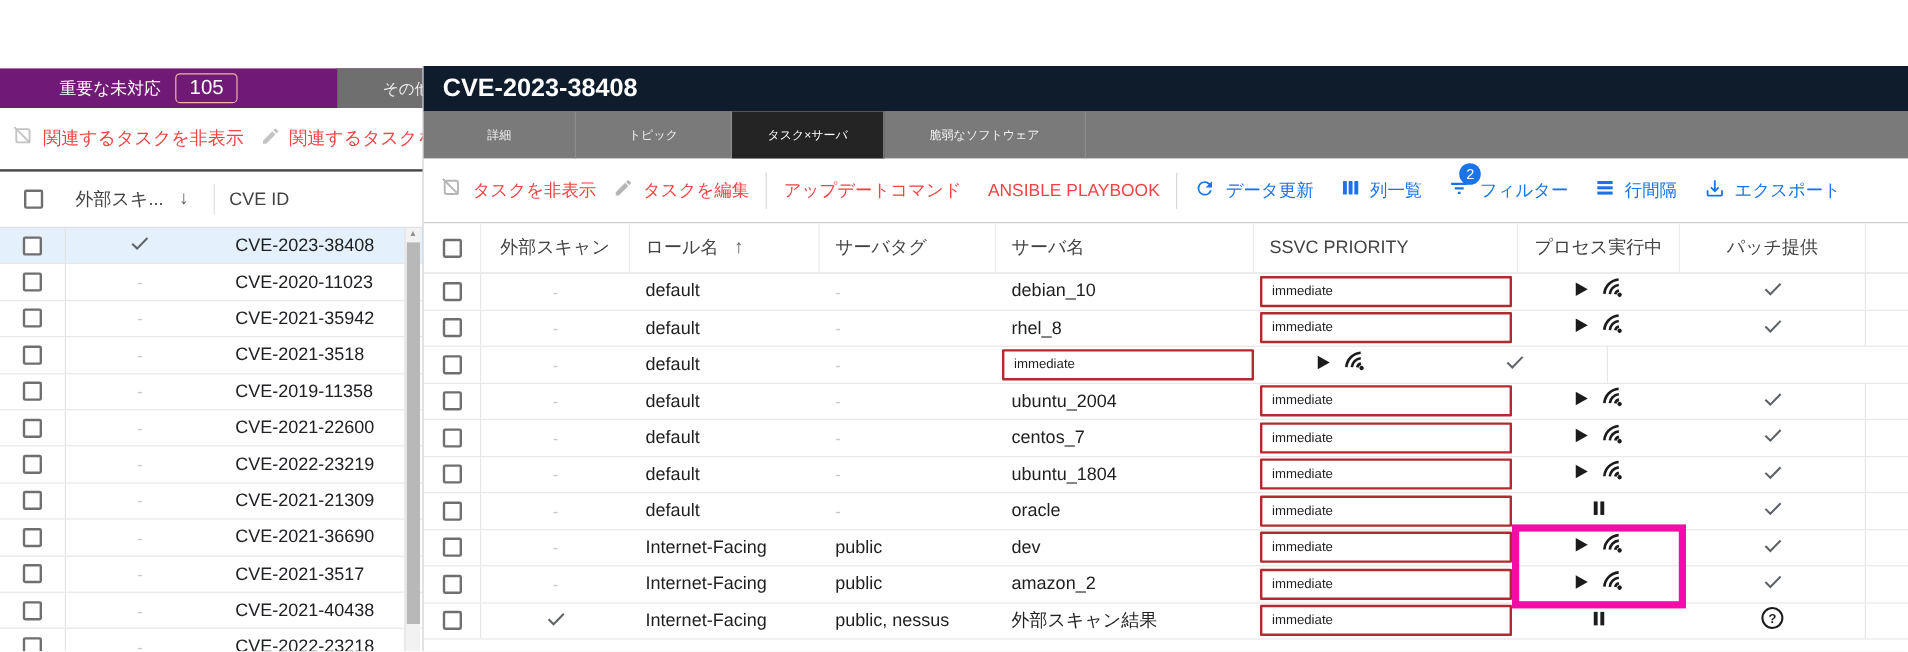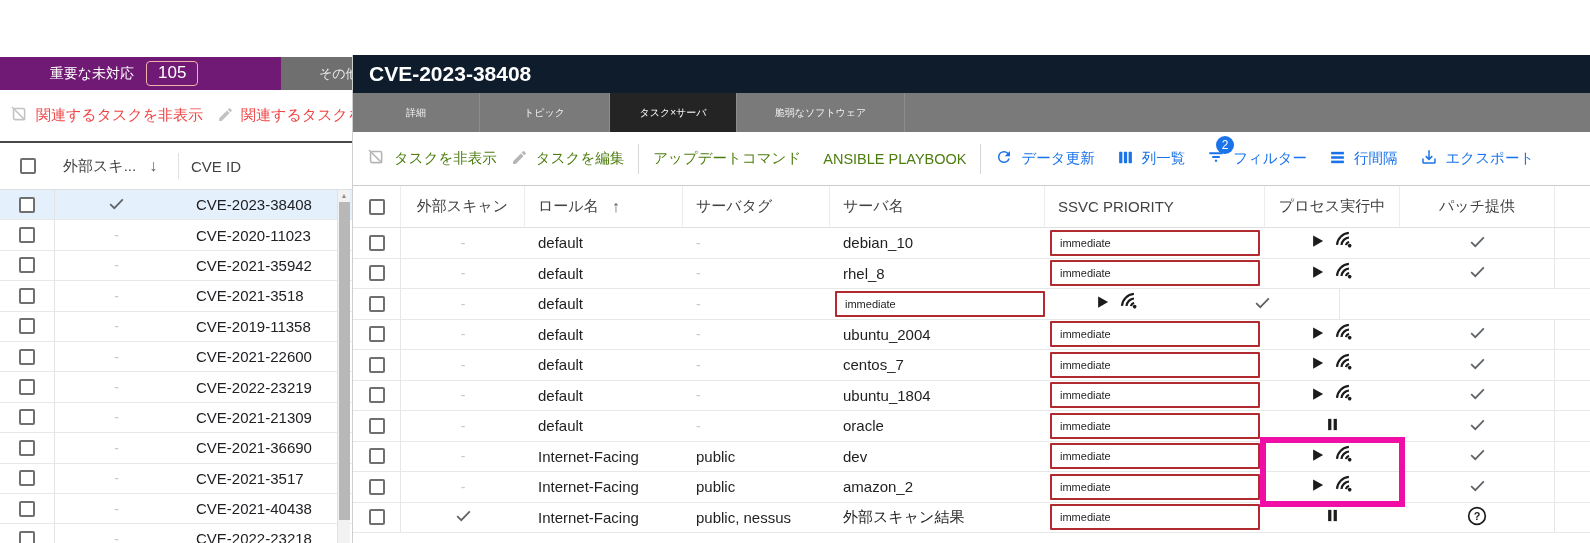--- a/index.html
+++ b/index.html
@@ -47,21 +47,21 @@
   
   .detail { position:absolute; left:353px; top:55px; width:1237px; height:488px; background:#fff; box-shadow:-1px 0 0 #cfcfcf; }
   .d-title { height:38px; background:#0e1c2c; color:#ffffff; font-size:21px; font-weight:bold; display:flex; align-items:center; padding-left:16px; }
   .d-tabs { height:39px; background:#7a7a7a; display:flex; }
   .d-tab { height:39px; display:flex; align-items:center; justify-content:center; color:#f2f2f2; font-size:10px; border-right:1px solid #8d8d8d; cursor:pointer; }
   .d-tab.active { background:#242424; color:#ffffff; }
   .dt0{width:127px}.dt1{width:130px}.dt2{width:127px}.dt3{width:168px}
 
   .d-toolbar { height:54px; display:flex; align-items:center; border-bottom:1px solid #cccccc; padding-left:14px; font-size:14.5px; white-space:nowrap; }
   .tb-item { display:flex; align-items:center; gap:8px; cursor:pointer; }
-  .tb-disabled { color:#4d7c0f; cursor:default; }
+  .tb-disabled { color:#ef4444; cursor:default; }
   .tb-action { color:#1a73e8; }
   .tb-sep { width:1px; height:30px; background:#d7d7d7; margin:0 14px; }
   .gap14 { margin-right:14px; } .gap22 { margin-right:22px; }
   .filter-wrap { position:relative; }
   .filter-badge { position:absolute; top:-12px; left:9px; width:18px; height:18px; border-radius:50%; background:#1a73e8; color:#fff; font-size:12px; line-height:18px; text-align:center; }
 
   .d-header { height:42px; display:flex; align-items:center; border-bottom:1px solid #e0e0e0; color:#424242; font-size:15px; }
   .dh-cell { display:flex; align-items:center; height:100%; }
   .dh-cell .pad { padding-left:13px; }
   .c0{width:48px; justify-content:center;} .c1{width:124px; justify-content:center;}

